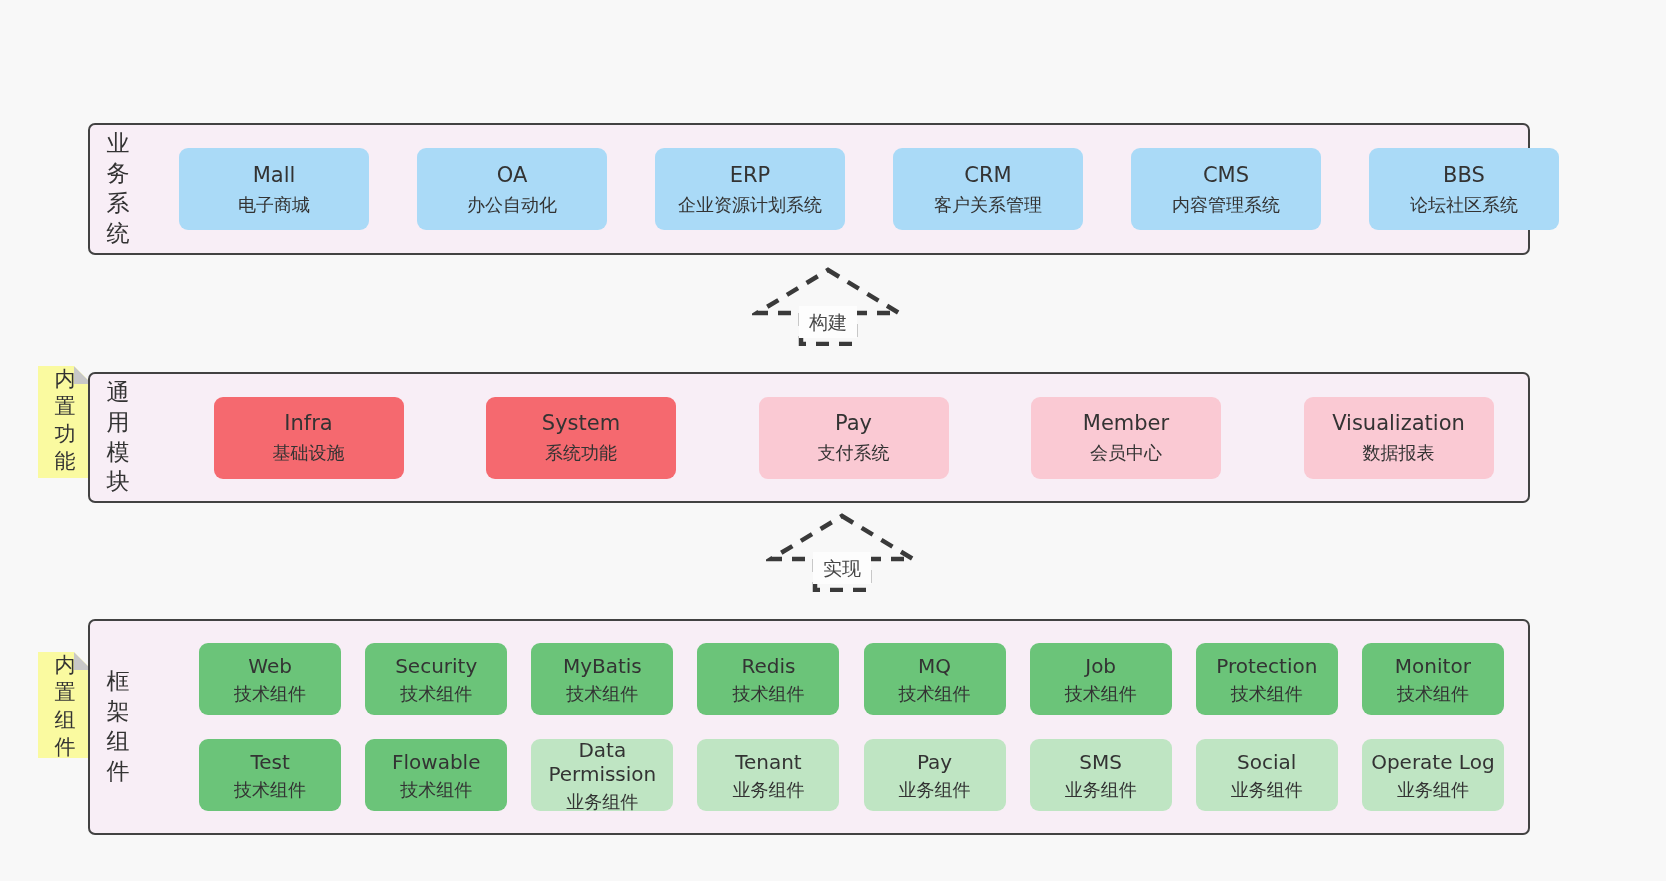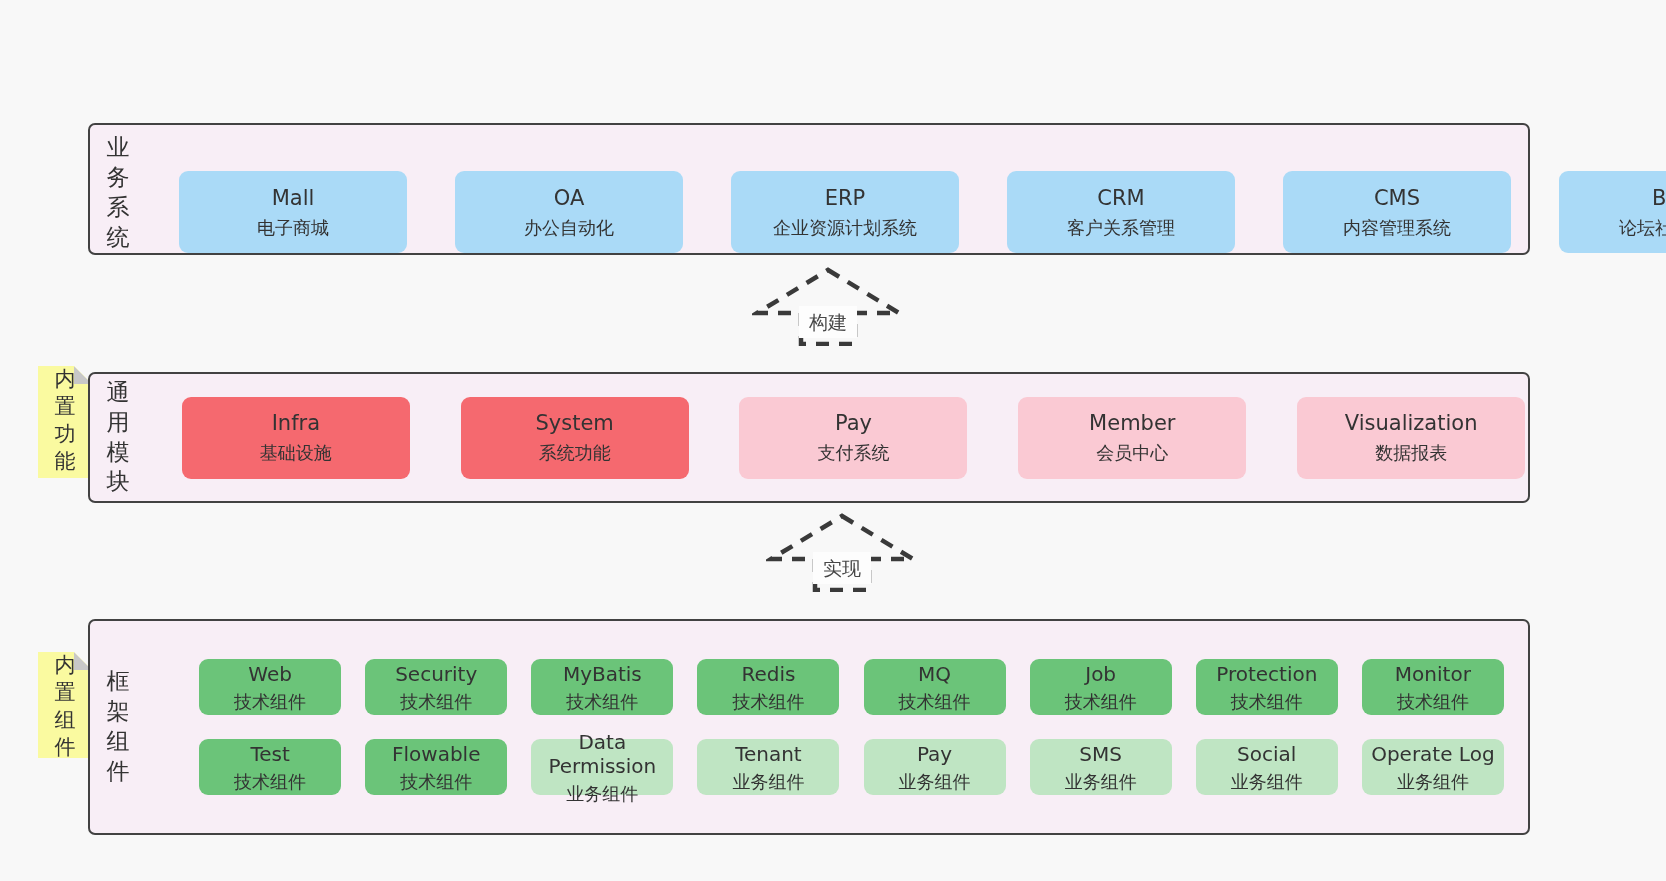--- a/index.html
+++ b/index.html
@@ -7,39 +7,39 @@
     width:1666px;height:881px;position:relative;overflow:hidden;
     background:#f8f8f8;
     font-family:"DejaVu Sans","Liberation Sans",sans-serif;
     color:#333;
   }
   .panel{
     position:absolute;left:88px;width:1442px;box-sizing:border-box;
     background:#f8eef6;border:2px solid #424242;border-radius:7px;
     display:flex;align-items:center;z-index:2;
   }
-  #panel-business{top:123px;height:132px;align-items:flex-end;}
+  #panel-business{top:123px;height:132px;}
   #panel-modules{top:372px;height:131px;}
   #panel-framework{top:619px;height:216px;gap:44px;}
   .side-label{
     width:26px;margin-left:15px;flex:0 0 auto;
     font-size:23px;line-height:1.3;text-align:center;
     word-break:break-all;color:#333;
   }
   .box-row{flex:1;display:flex;justify-content:space-evenly;align-items:center;}
   .rows{flex:1;display:flex;flex-direction:column;justify-content:center;gap:24px;}
   .box{
     height:82px;border-radius:9px;
     display:flex;flex-direction:column;justify-content:center;align-items:center;
     text-align:center;padding:2px 6px;box-sizing:border-box;
   }
   .box .title{font-size:21px;line-height:1.2;}
   .box .subtitle{font-size:18px;line-height:1.2;margin-top:6px;}
-  .w190{width:228px;margin-left:48px;}
-  .w142{width:142px;height:56px;}
+  .w190{width:190px;margin-left:48px;}
+  .w142{width:142px;height:72px;}
   .w142 .title{font-size:20px;}
   .w142 .subtitle{font-size:18px;margin-top:5px;}
   .blue{background:#aadaf7;}
   .red{background:#f5696f;}
   .pink{background:#fac9d3;}
   .gdark{background:#6bc479;}
   .glight{background:#bfe5c3;}
   .sticky{
     position:absolute;left:38px;width:54px;z-index:1;
     background:#fafaa0;

